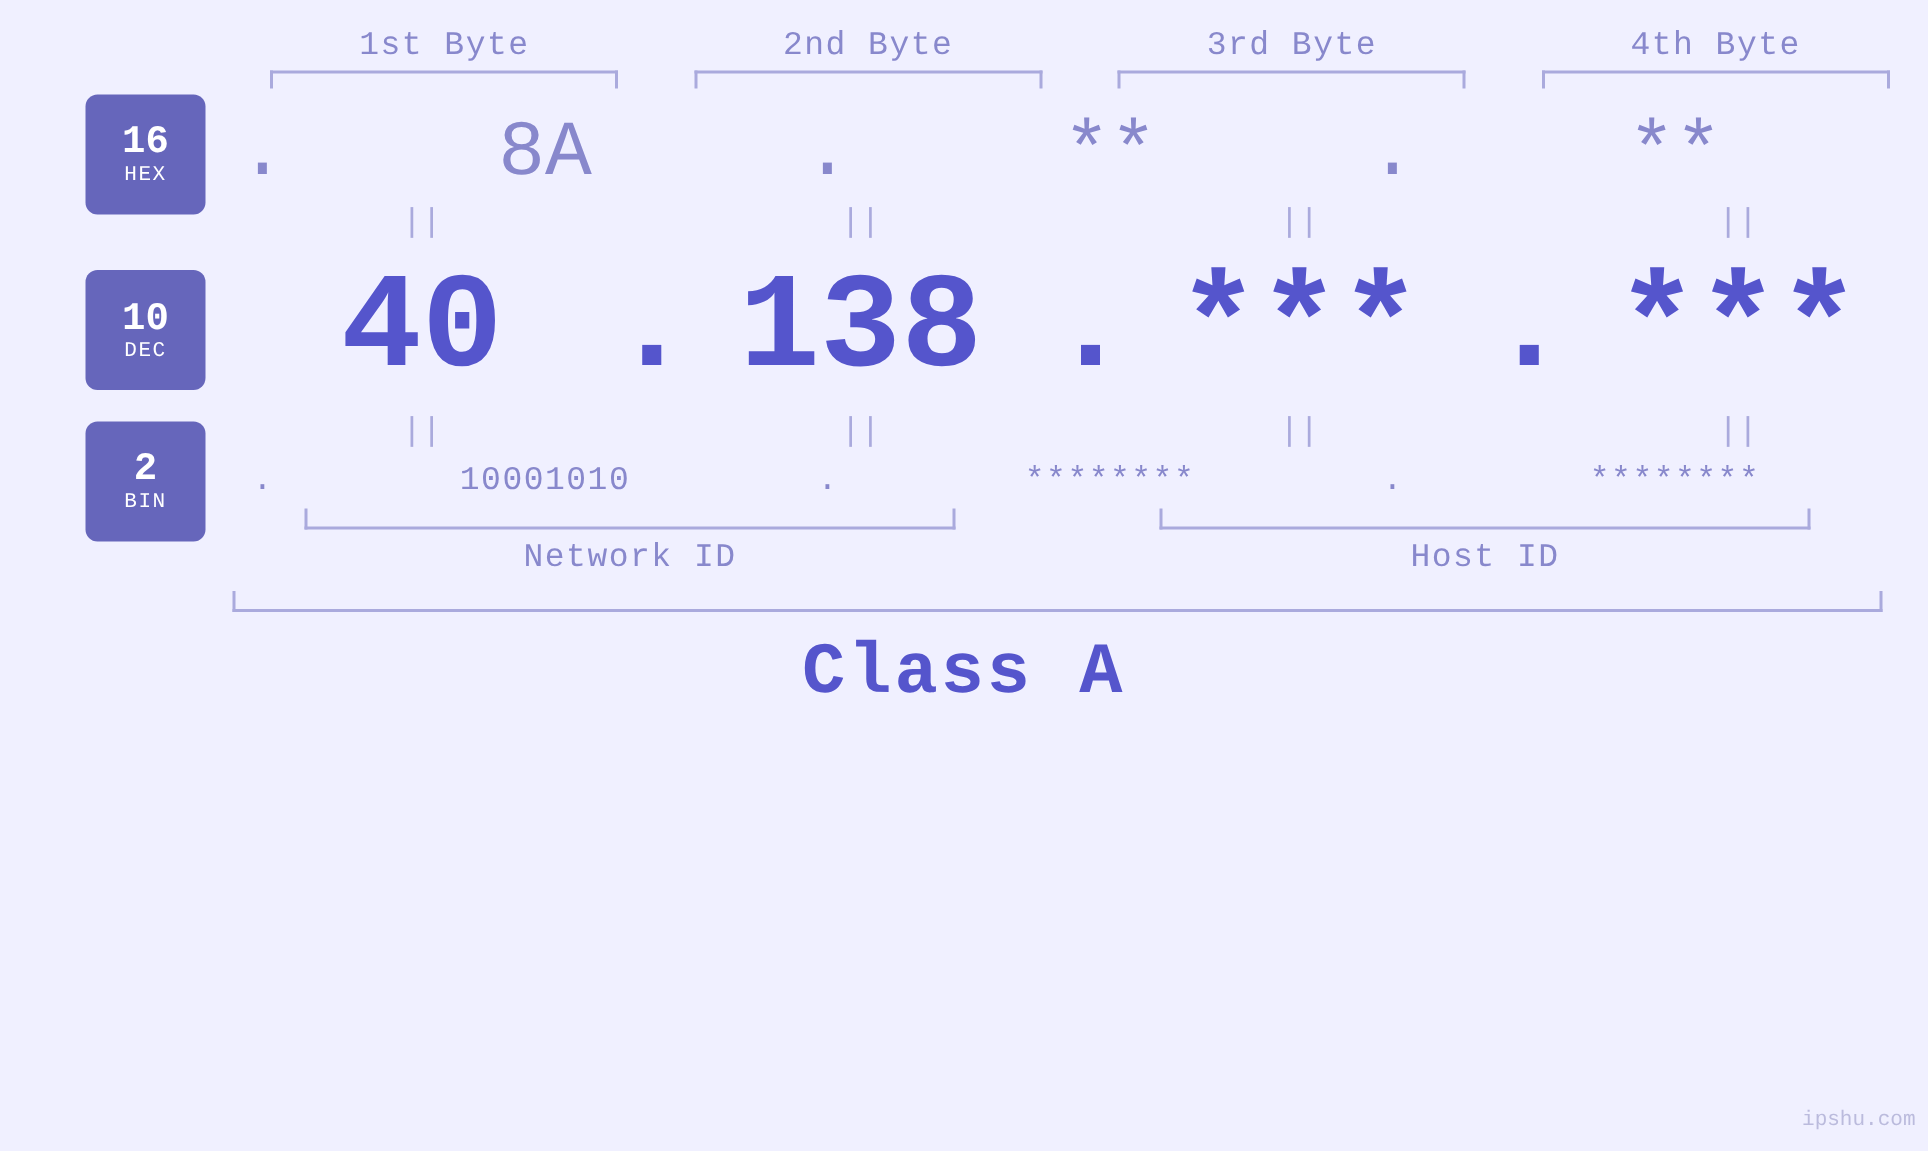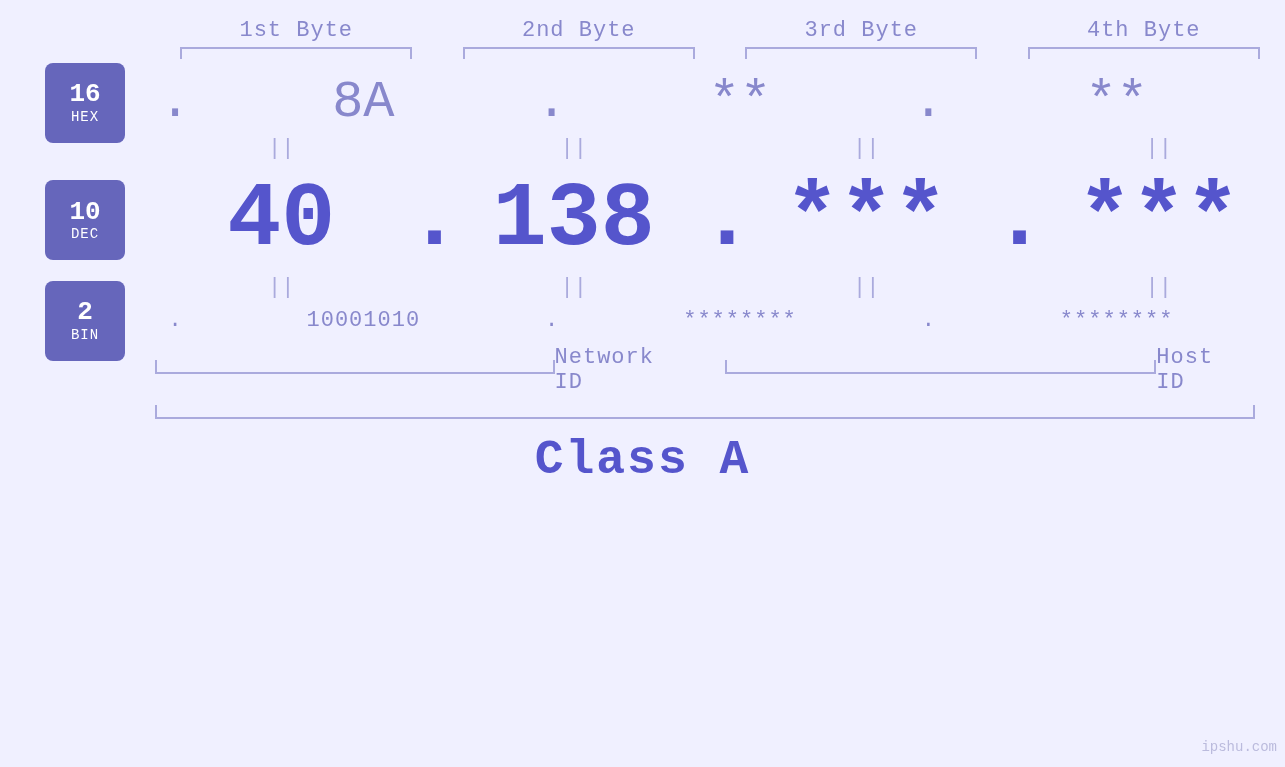--- a/index.html
+++ b/index.html
@@ -201,21 +201,21 @@
 
     .row-content {
       display: flex;
       flex: 1;
       margin-left: 155px;
       align-items: center;
     }
 
     .row-badge {
       position: absolute;
-      left: 45px;
+      left: 57px;
       width: 80px;
       height: 80px;
     }
 
   </style>
 </head>
 <body>
 
 <div class="main-container">
 
@@ -305,28 +305,28 @@
       <div class="value-cell bin-value">10001010</div>
       <div class="dot-cell bin-dot">.</div>
       <div class="value-cell bin-value">********</div>
       <div class="dot-cell bin-dot">.</div>
       <div class="value-cell bin-value">********</div>
     </div>
   </div>
 
   <div style="display:flex; width:100%; padding-left:155px; margin-top:6px; align-items:flex-start;">
 
-    <div style="display:flex; flex-direction:row; align-items:center; flex:2;">
+    <div style="display:flex; flex-direction:column; align-items:center; flex:2;">
       <div style="width:82%; height:14px; border-bottom:2px solid #aaaadd; border-left:2px solid #aaaadd; border-right:2px solid #aaaadd;"></div>
       <div style="margin-top:6px; color:#8888cc; font-family:'Courier New',Courier,monospace; font-size:22px; letter-spacing:1px;">Network ID</div>
     </div>
 
     <div style="width:40px; flex-shrink:0;"></div>
 
-    <div style="display:flex; flex-direction:row; align-items:center; flex:2;">
+    <div style="display:flex; flex-direction:column; align-items:center; flex:2;">
       <div style="width:82%; height:14px; border-bottom:2px solid #aaaadd; border-left:2px solid #aaaadd; border-right:2px solid #aaaadd;"></div>
       <div style="margin-top:6px; color:#8888cc; font-family:'Courier New',Courier,monospace; font-size:22px; letter-spacing:1px;">Host ID</div>
     </div>
     <div style="width:30px;"></div>
   </div>
 
   <div style="margin-left:155px; width:calc(100% - 185px); height:14px; border-bottom:2px solid #aaaadd; border-left:2px solid #aaaadd; border-right:2px solid #aaaadd; margin-top:10px;"></div>
 
   <div class="class-row">
     <div class="class-label">Class A</div>

